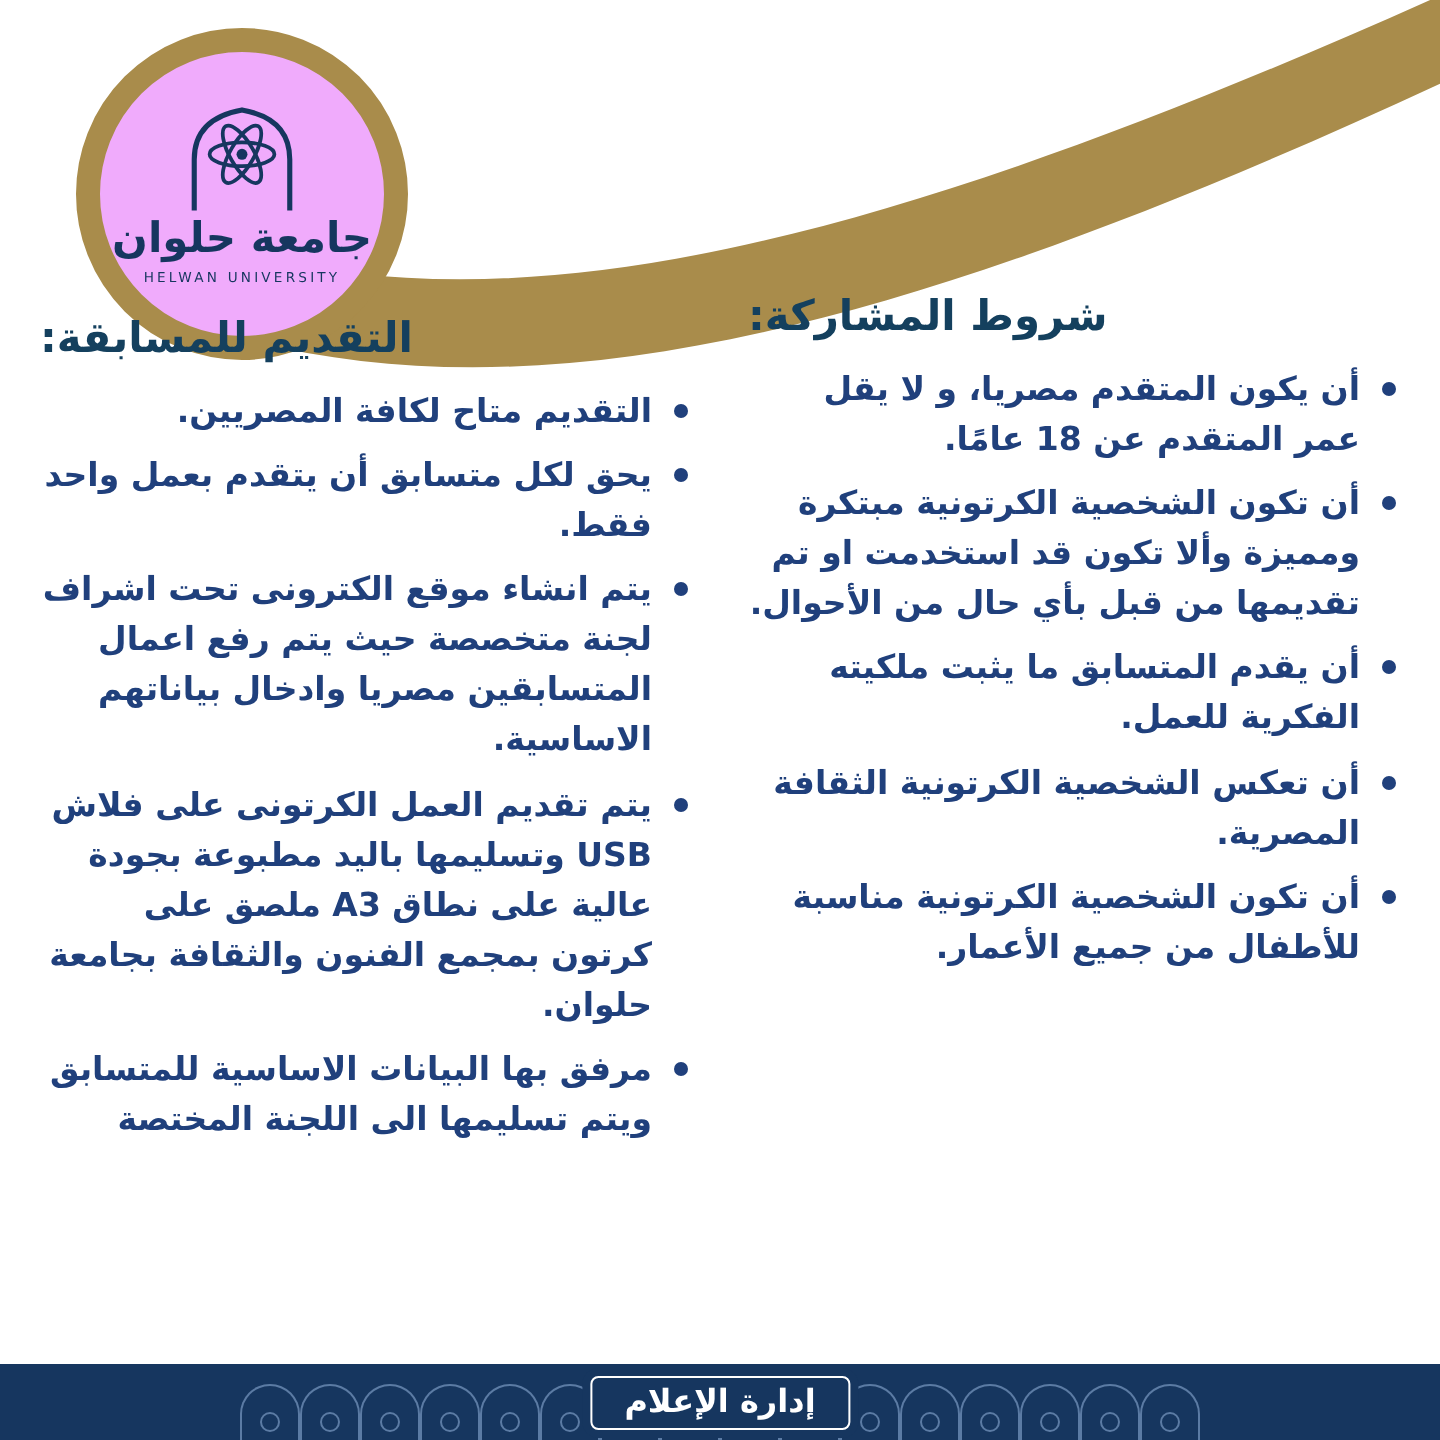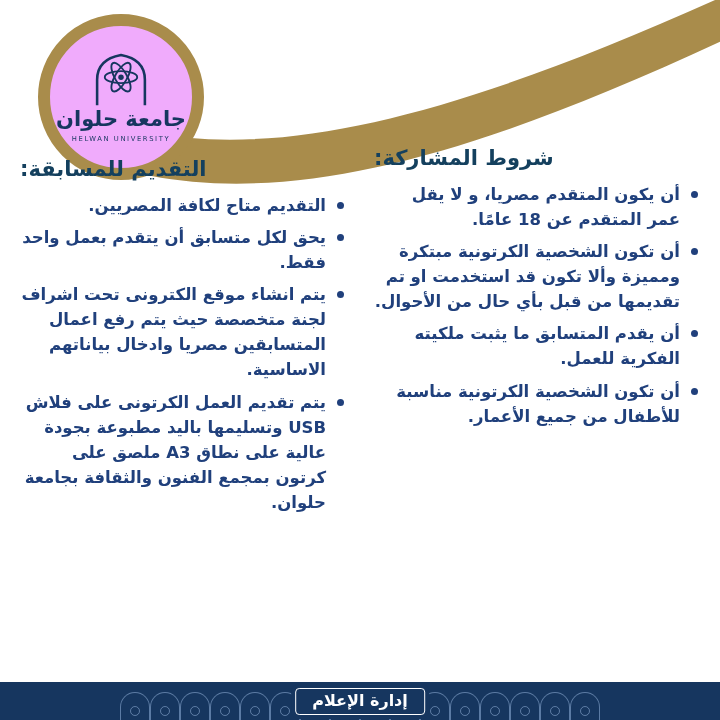--- a/index.html
+++ b/index.html
@@ -87,31 +87,33 @@
   </div>
 
   <div class="content">
 
     <section class="col col-right">
       <h2 class="section-title">شروط المشاركة:</h2>
       <ul class="points">
         <li>أن يكون المتقدم مصريا، و لا يقل عمر المتقدم عن 18 عامًا.</li>
         <li>أن تكون الشخصية الكرتونية مبتكرة ومميزة وألا تكون قد استخدمت او تم تقديمها من قبل بأي حال من الأحوال.</li>
         <li>أن يقدم المتسابق ما يثبت ملكيته الفكرية للعمل.</li>
+        <li>أن تعكس الشخصية الكرتونية الثقافة المصرية.</li>
         <li>أن تكون الشخصية الكرتونية مناسبة للأطفال من جميع الأعمار.</li>
       </ul>
     </section>
 
     <section class="col col-left">
       <h2 class="section-title">التقديم للمسابقة:</h2>
       <ul class="points">
         <li>التقديم متاح لكافة المصريين.</li>
         <li>يحق لكل متسابق أن يتقدم بعمل واحد فقط.</li>
         <li>يتم انشاء موقع الكترونى تحت اشراف لجنة متخصصة حيث يتم رفع اعمال المتسابقين مصريا وادخال بياناتهم الاساسية.</li>
         <li>يتم تقديم العمل الكرتونى على فلاش USB وتسليمها باليد مطبوعة بجودة عالية على نطاق A3 ملصق على كرتون بمجمع الفنون والثقافة بجامعة حلوان.</li>
+        <li>مرفق بها البيانات الاساسية للمتسابق ويتم تسليمها الى اللجنة المختصة</li>
       </ul>
     </section>
 
   </div>
 
   <div class="footer">
     <span class="arch">
         <span class="arch-dot"></span>
       </span>
     <span class="arch">

